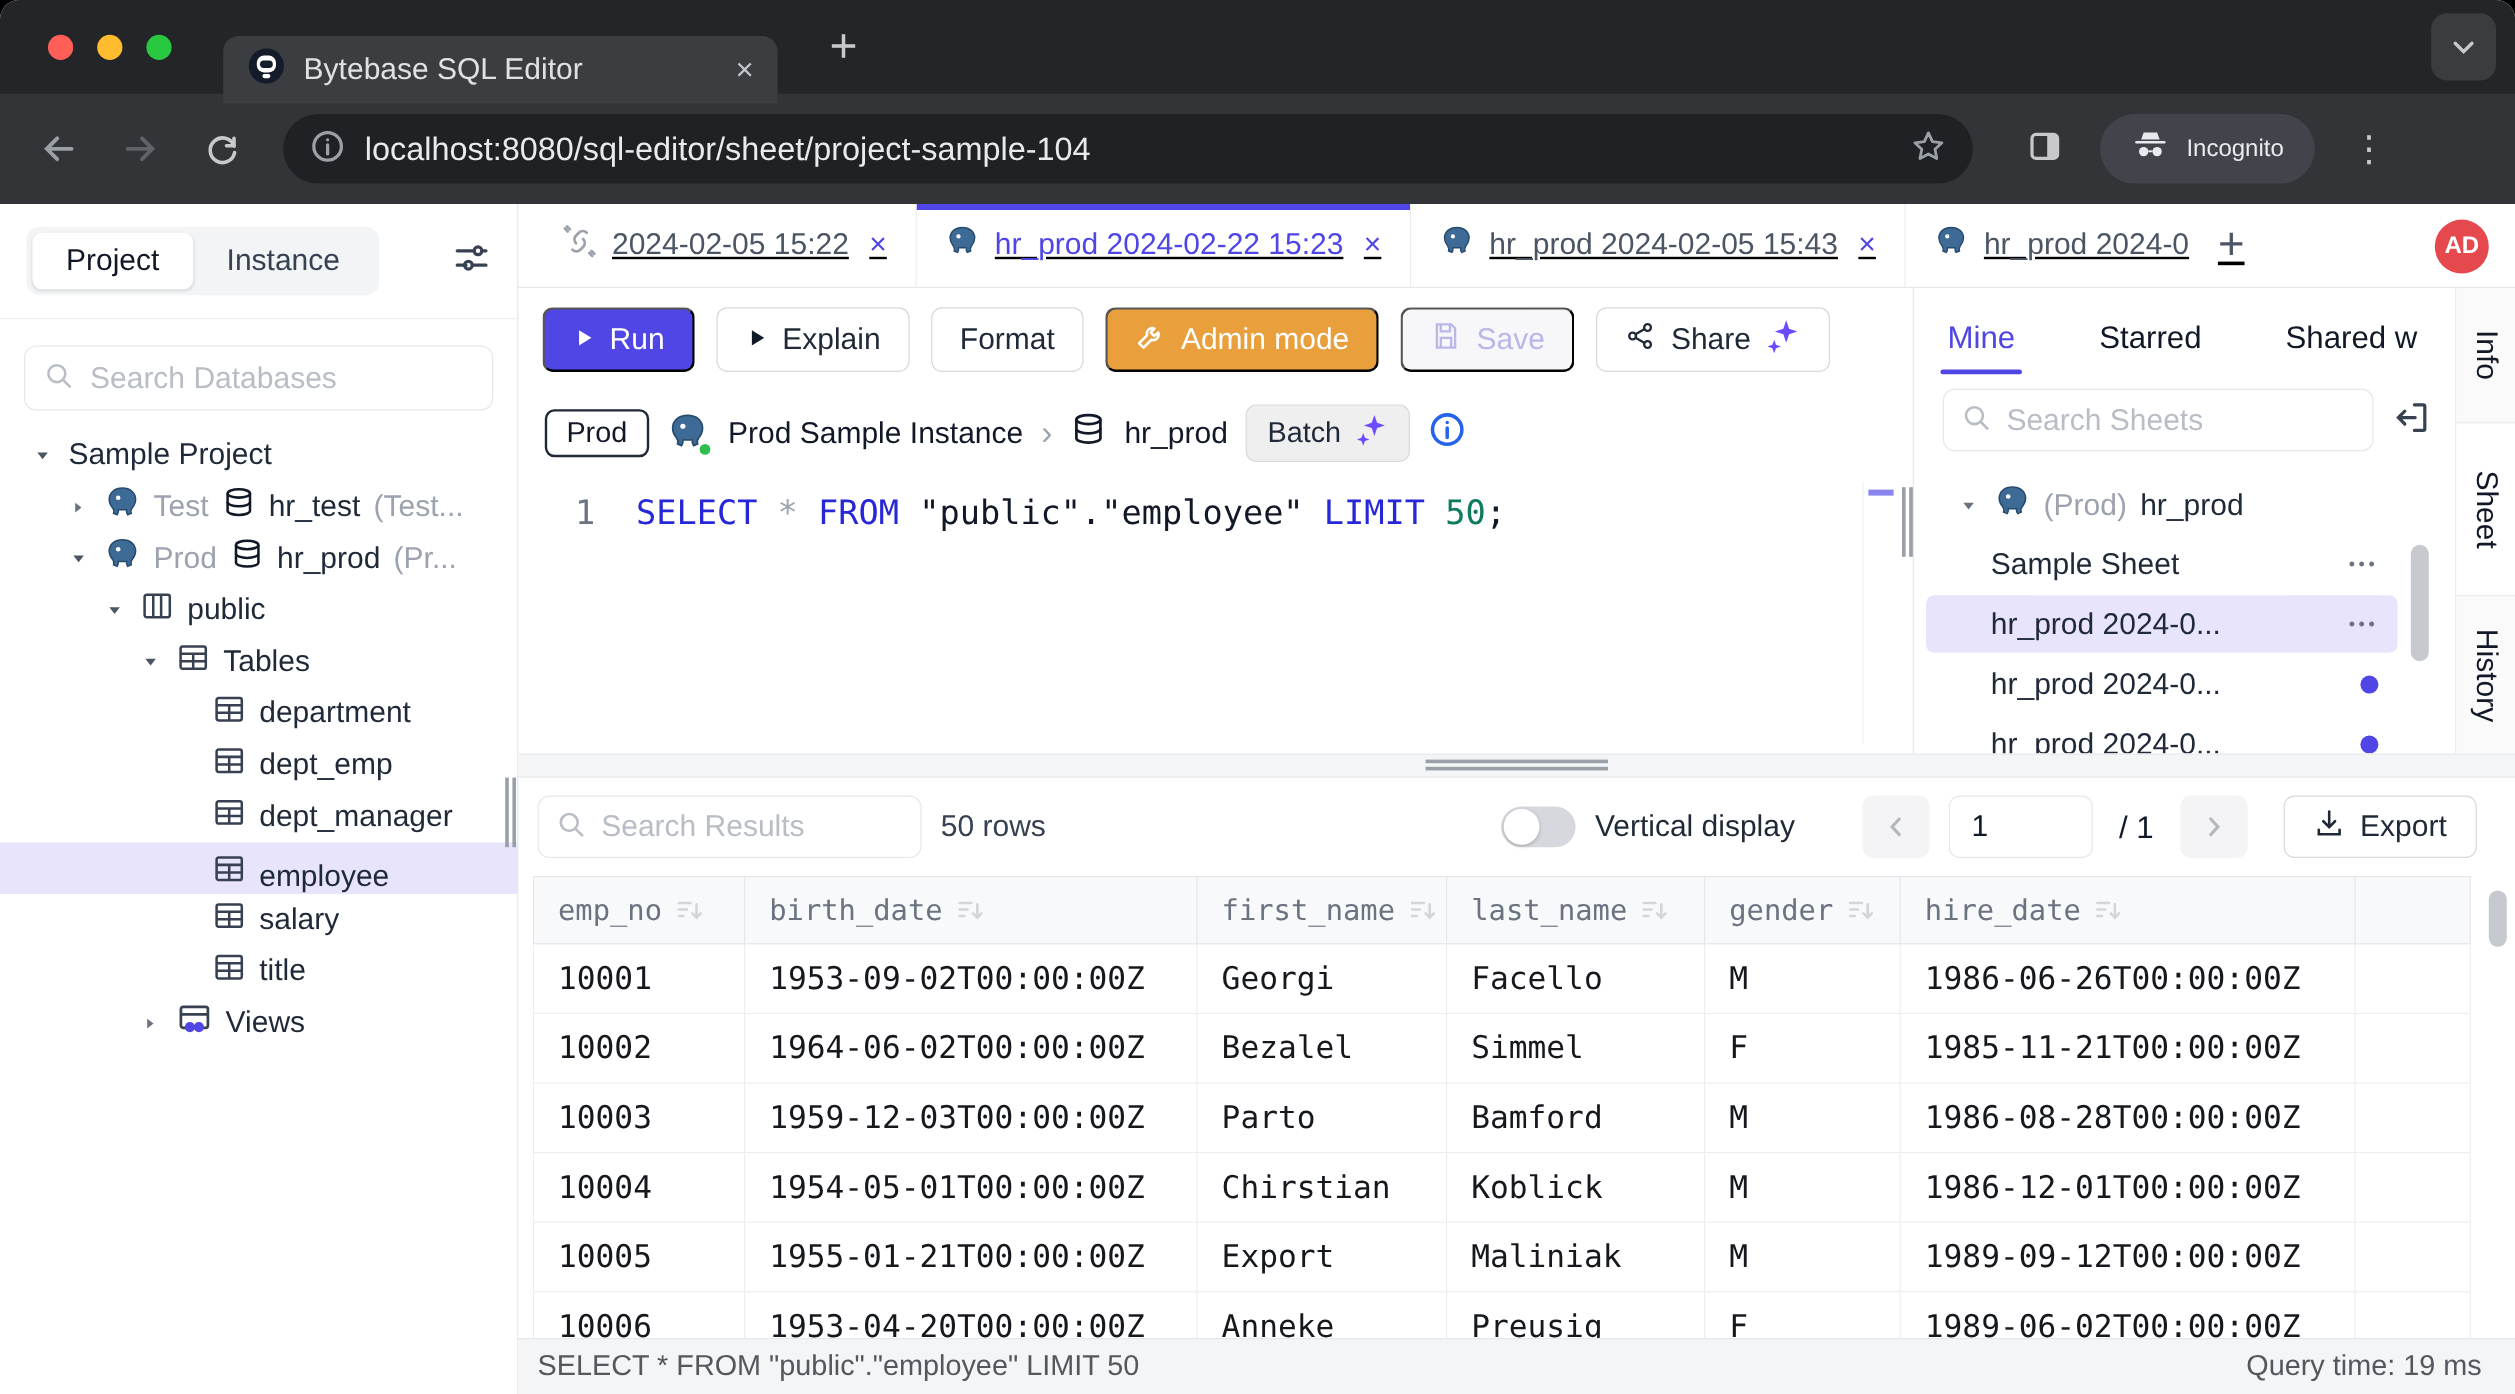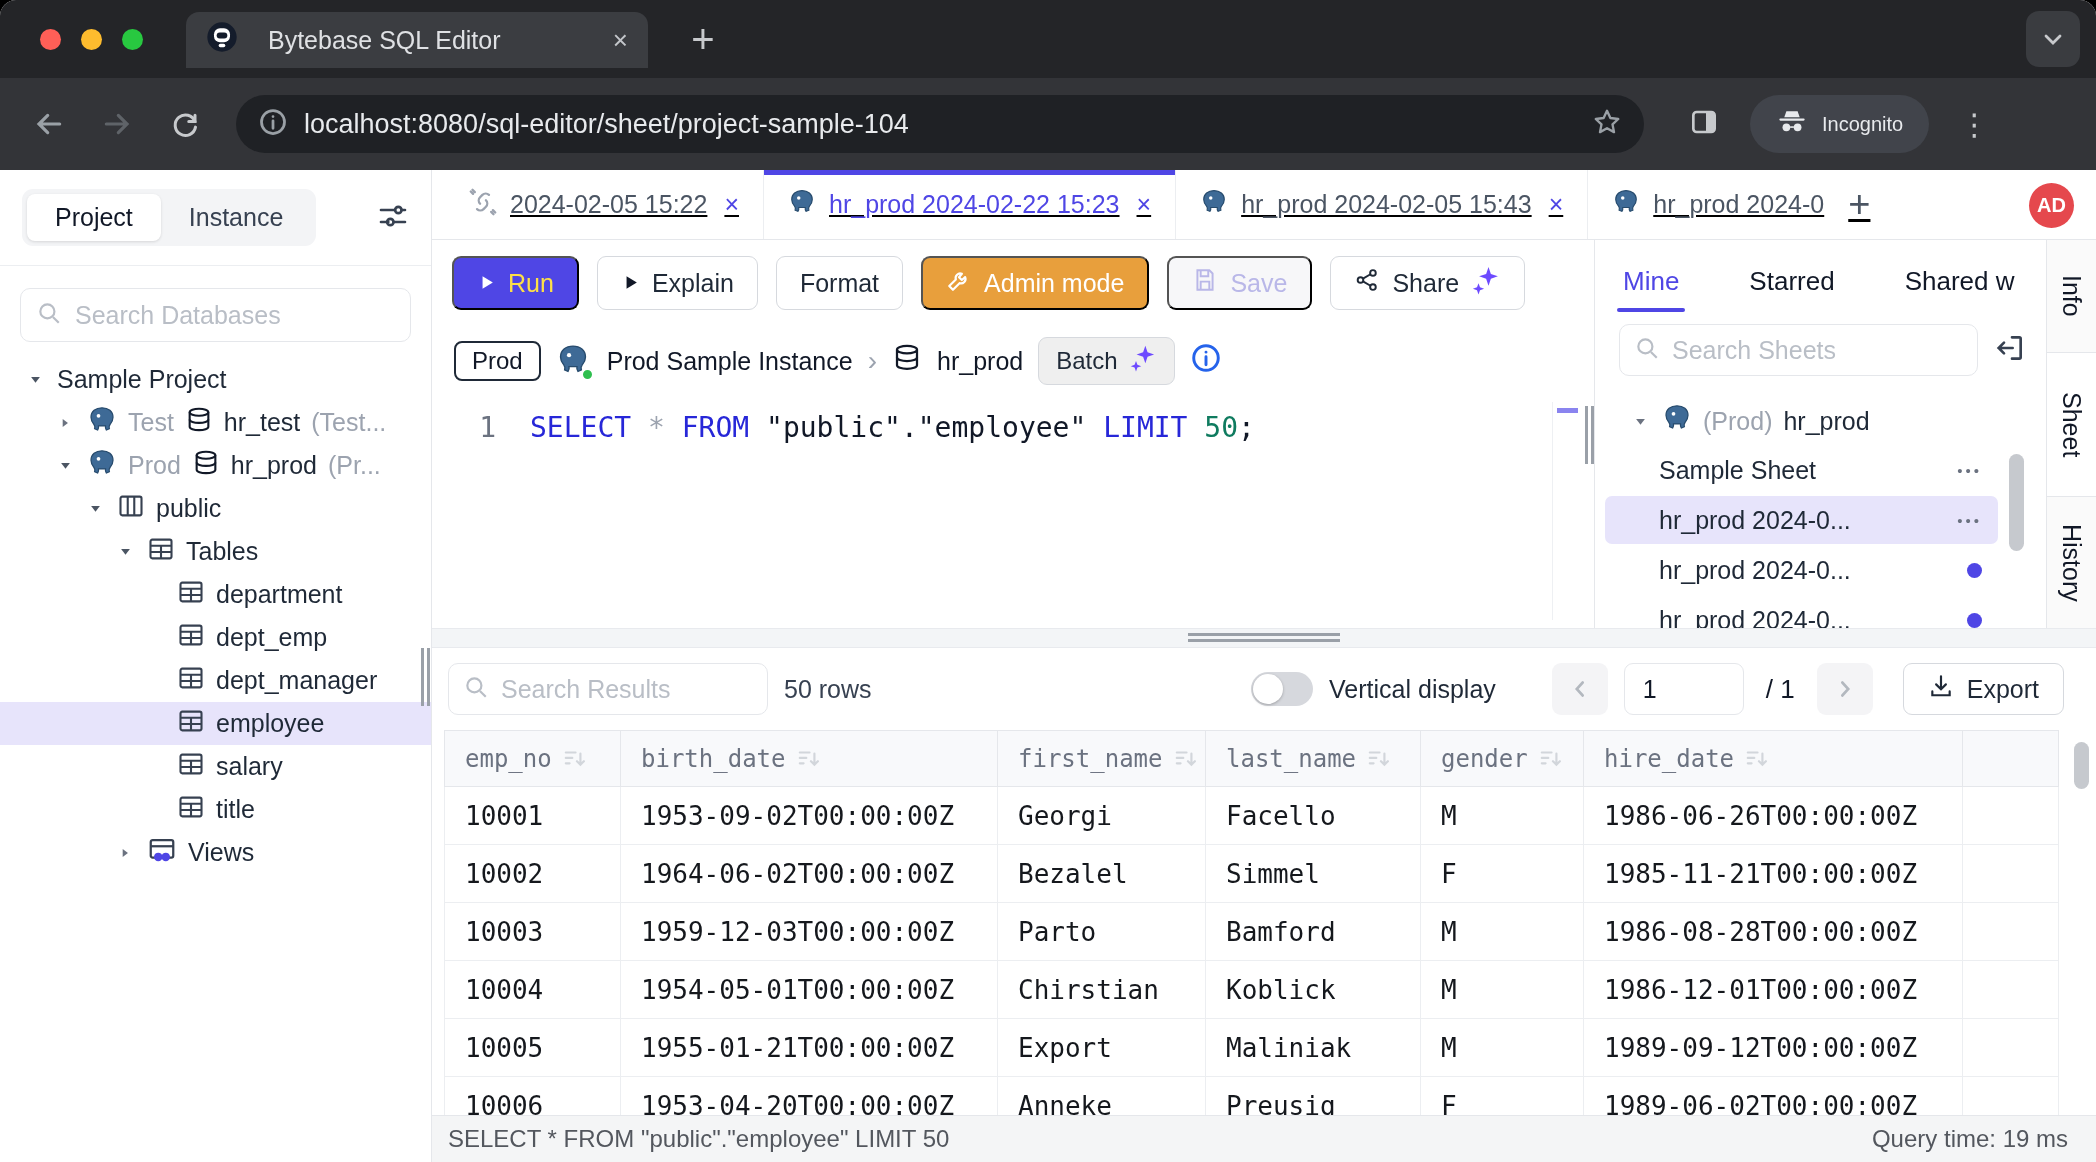--- a/index.html
+++ b/index.html
@@ -5,21 +5,21 @@
   * { margin:0; padding:0; box-sizing:border-box; }
   body { background:#000; font-family:"Liberation Sans", sans-serif; }
   .window { width:2096px; height:1162px; position:relative; background:#fff; border-radius:16px 16px 0 0; overflow:hidden; }
 
   
   .chrome { height:170px; background:#242528; }
   .tabstrip { height:78px; position:relative; display:flex; align-items:center; }
   .lights { display:flex; gap:20px; padding-left:40px; }
   .light { width:21px; height:21px; border-radius:50%; }
   .light.r { background:#ff5f57; } .light.y { background:#febc2e; } .light.g { background:#28c840; }
-  .btab { position:absolute; left:186px; top:12px; width:462px; height:56px; background:#3b3d41; border-radius:13px 13px 0 0; display:flex; align-items:center; gap:30px; padding:16px 20px; color:#dfe1e4; font-size:25px; }
+  .btab { position:absolute; left:186px; top:30px; width:462px; height:56px; background:#3b3d41; border-radius:13px 13px 0 0; display:flex; align-items:center; gap:15px; padding:16px 20px; color:#dfe1e4; font-size:25px; }
   .btab .x { margin-left:auto; color:#c3c6ca; font-size:26px; cursor:default; }
   .newtab { position:absolute; left:678px; top:14px; width:50px; height:50px; color:#c7c9cc; font-size:40px; font-weight:300; display:grid; place-items:center; }
   .win-chevron { position:absolute; right:16px; top:11px; width:54px; height:56px; border-radius:13px; background:#3a3c40; display:grid; place-items:center; }
   .chrome-toolbar { height:92px; background:#333438; display:flex; align-items:center; padding:0 26px; }
   .navic { width:46px; display:grid; place-items:center; margin-right:22px; }
   .omnibox { width:1408px; height:58px; background:#1f2125; border-radius:29px; display:flex; align-items:center; gap:16px; padding:0 22px; margin-left:6px; }
   .url { color:#e8eaed; font-size:27px; white-space:nowrap; }
   .omni-star { margin-left:auto; }
   .panel-btn { margin-left:44px; }
   .incog { margin-left:30px; height:58px; border-radius:29px; background:#41444b; color:#e8eaed; font-size:20px; display:flex; align-items:center; gap:14px; padding:0 26px;justify-content:flex-end; }
@@ -54,21 +54,21 @@
   .etab.active::before { content:''; position:absolute; top:0; left:0; right:0; height:5px; background:var(--accent); }
   .etab .x { font-size:25px; color:var(--accent); padding-left:4px; }
   .etab.trunc { max-width:246px; overflow:hidden; border-right:none;text-align:right; }
   .plusbtn { align-self:center; font-size:38px; font-weight:300; color:#4b5563; padding:0 14px; }
   .avatar { position:absolute; right:22px; top:13px; width:45px; height:45px; border-radius:50%; background:var(--avatar-red); color:#fff; font-size:20px; font-weight:bold; display:grid; place-items:center; }
 
   .editor-row { height:388px; display:flex; position:relative; min-width:0; }
   .editor-pane { flex:1; display:flex; flex-direction:column; min-width:0; }
   .actions { height:86px; display:flex; align-items:center; gap:18px; padding:0 20px; }
   .btn { height:54px; border-radius:9px; padding:0 23px; font-size:25px; display:inline-flex; align-items:center; gap:12px; white-space:nowrap; }
-  .btn-run { background:var(--accent); color:#fde047; }
+  .btn-run { background:var(--accent); color:#ffffff; }
   .btn-plain { background:#fff; border:1px solid #d6d9de; color:#1f2937; }
   .btn-admin { background:var(--admin-orange); color:#fff; }
   .btn-save { background:#f7f7f9; color:#b9b7e8; }
   .context { height:70px; display:flex; align-items:center; gap:15px; padding:0 22px; font-size:25px; color:#111827; }
   .env-chip { border:2px solid #1f2937; border-radius:8px; padding:4px 16px; font-size:24px; }
   .pgwrap { position:relative; width:36px; height:36px; }
   .pgwrap .dot { position:absolute; right:-2px; bottom:-2px; width:13px; height:13px; border-radius:50%; background:var(--status-green); border:2px solid #fff; }
   .crumb-sep { color:#9ca3af; font-size:28px; }
   .batch-btn { border:1px solid #d6d9de; border-radius:9px; height:48px; padding:0 17px; display:inline-flex; align-items:center; gap:11px; font-size:24px; color:#1f2937; }
   .code { flex:1; position:relative; font-family:"DejaVu Sans Mono",monospace; font-size:28px; padding-top:15px; }
@@ -314,21 +314,21 @@
             <span>dept_emp</span>
           </div>
           <div class="trow" style="padding-left: 144px;">
             <span class="caret"></span>
             <span><svg width="28" height="28" viewBox="0 0 24 24" fill="none" stroke="#374151" stroke-width="1.8">
                 <rect x="3" y="4" width="18" height="16" rx="1.5"></rect>
                 <path d="M3 9.2h18M3 14.6h18M12 9.2V20"></path>
               </svg></span>
             <span>dept_manager</span>
           </div>
-          <div class="trow sel" style="padding-left: 144px;">
+          <div class="trow sel" style="padding-left: 144px; align-items: flex-end;">
             <span class="caret"></span>
             <span><svg width="28" height="28" viewBox="0 0 24 24" fill="none" stroke="#374151" stroke-width="1.8">
                 <rect x="3" y="4" width="18" height="16" rx="1.5"></rect>
                 <path d="M3 9.2h18M3 14.6h18M12 9.2V20"></path>
               </svg></span>
             <span>employee</span>
           </div>
           <div class="trow" style="padding-left: 144px;">
             <span class="caret"></span>
             <span><svg width="28" height="28" viewBox="0 0 24 24" fill="none" stroke="#374151" stroke-width="1.8">

